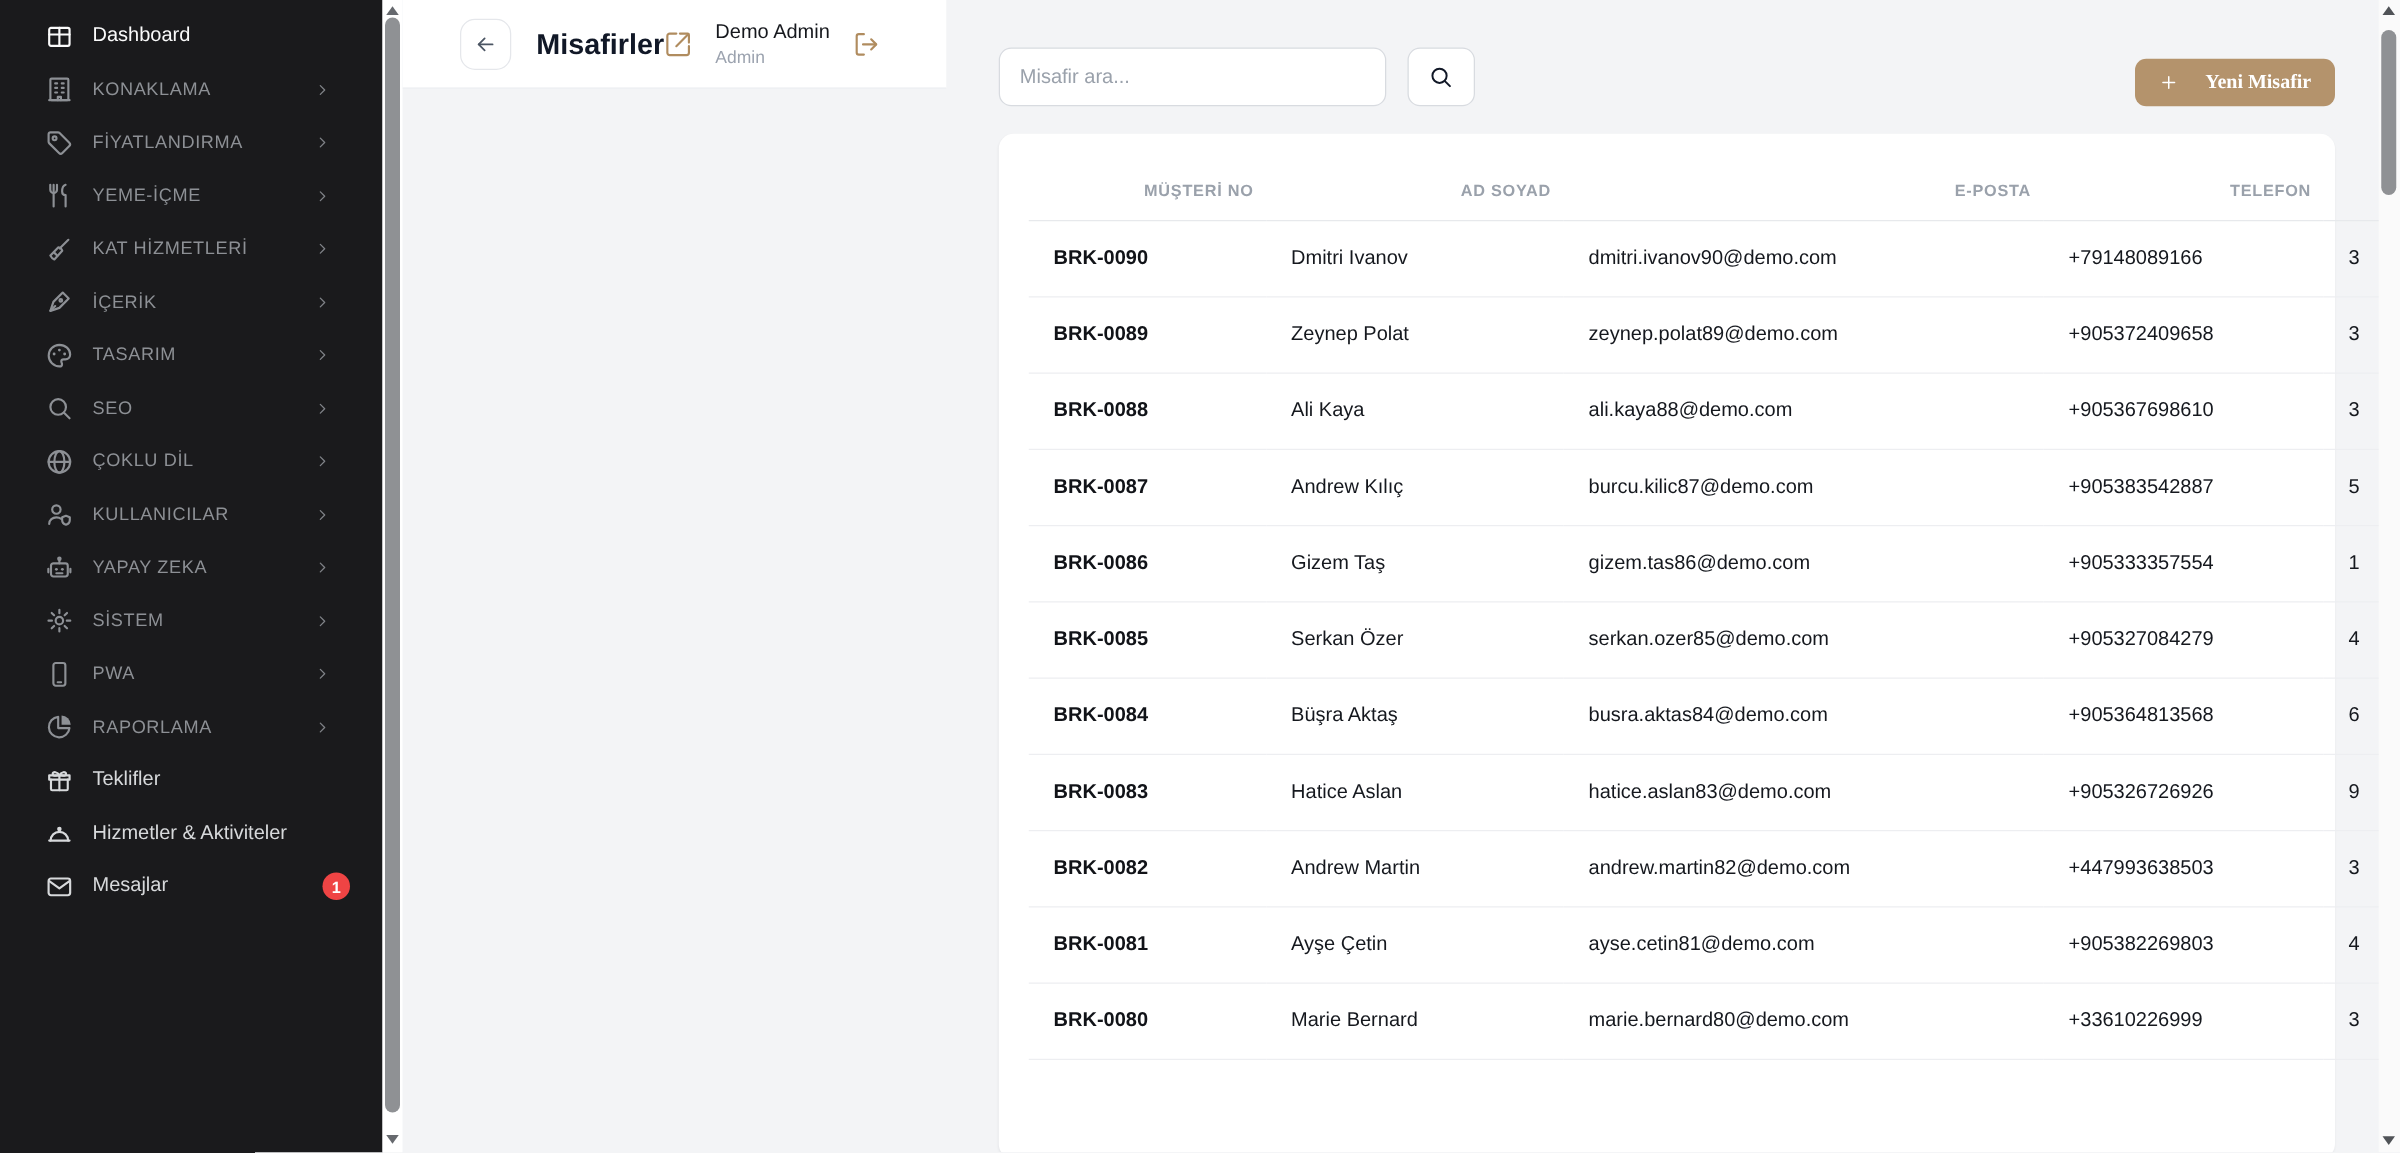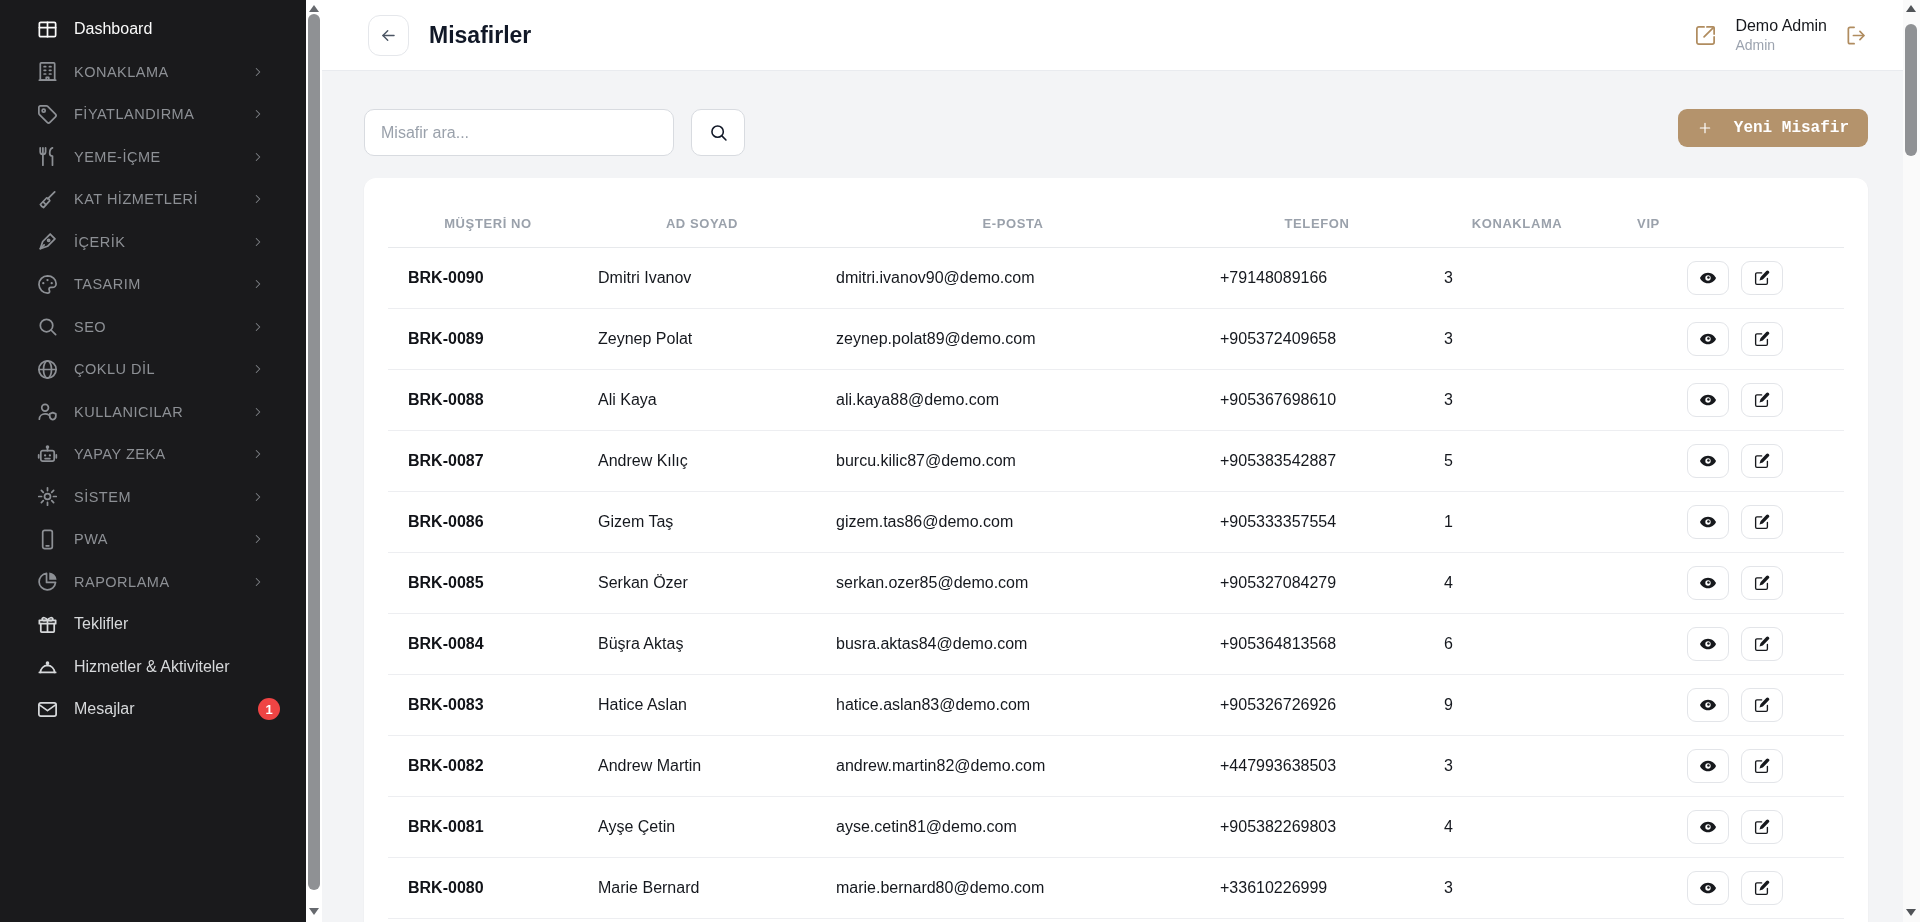--- a/index.html
+++ b/index.html
@@ -29,53 +29,53 @@
   
   .side-scroll{width:16px;flex:none;background:#ffffff;position:relative}
   .side-scroll .thumb{position:absolute;left:2px;right:2px;top:14px;bottom:32px;
                       background:#8f9194;border-radius:7px}
   .tri{position:absolute;left:3px;width:0;height:0;border-left:5px solid transparent;
        border-right:5px solid transparent}
   .tri.up{top:5px;border-bottom:7px solid #66696e}
   .tri.down{bottom:7px;border-top:7px solid #66696e}
 
   
-  .main{flex:1;display:flex;flex-direction:column;position:relative;overflow:hidden}
+  .main{flex:1;display:flex;position:relative;overflow:hidden}
   .topbar{height:70px;flex:none;background:#fff;border-bottom:1px solid #e9ebef;
           display:flex;align-items:center;padding:0 52px 0 46px}
   .back-btn{width:41px;height:41px;border:1px solid #e5e7eb;border-radius:12px;background:#fff;
             display:flex;align-items:center;justify-content:center;color:#4b5563;cursor:pointer;padding:0}
   .back-btn svg{width:19px;height:19px}
   .page-title{font-size:23px;font-weight:bold;color:#111827;margin:0 0 0 20px}
   .spacer{flex:1}
   .gold-ic{width:23px;height:23px;color:#b08c5f;cursor:pointer;flex:none}
   .user{margin:0 18px;cursor:default}
   .user-name{font-size:16px;font-weight:normal;color:#16181d;line-height:1.15}
   .user-role{font-size:14px;color:#9ca3af;margin-top:1px}
 
   .content{flex:1;padding:38px 52px 0 42px;overflow:hidden}
-  .toolbar{display:flex;align-items:flex-start}
+  .toolbar{display:flex;align-items:flex-end}
   .search-input{width:310px;height:47px;box-sizing:border-box;padding:0 16px;border:1px solid #d8dbe0;
                 border-radius:10px;font-size:16px;color:#111;background:#fff;outline:none;
                 font-family:inherit}
   .search-input::placeholder{color:#9aa1ab}
   .search-btn{width:54px;height:47px;margin-left:17px;border:1px solid #d8dbe0;border-radius:10px;
               background:#fff;display:flex;align-items:center;justify-content:center;color:#111827;
               cursor:pointer;padding:0}
   .search-btn svg{width:21px;height:21px}
   .new-btn{margin-left:auto;height:38px;padding:0 19px;border:none;border-radius:9px;background:#b4936c;
            color:#fff;font-size:16px;font-weight:600;display:flex;align-items:center;gap:21px;
-           cursor:pointer;font-family:Liberation Mono, monospace}
+           cursor:pointer;font-family:Liberation Serif, serif}
   .new-btn svg{width:16px;height:16px}
 
   .card{margin-top:22px;background:#fff;border-radius:12px;box-shadow:0 1px 2px rgba(16,24,40,.06);
         padding:8px 24px 0;height:820px;box-sizing:border-box}
   table{width:100%;border-collapse:collapse;table-layout:fixed}
   thead th{font-size:13px;font-weight:bold;color:#9aa1ab;text-transform:uppercase;letter-spacing:.6px;
-           text-align:center;padding:30px 10px 16px 20px;border-bottom:1px solid #e7e9ec;white-space:nowrap}
+           text-align:right;padding:30px 10px 16px 20px;border-bottom:1px solid #e7e9ec;white-space:nowrap}
   tbody td{font-size:16px;color:#15181e;padding:0 10px 0 20px;height:60px;
            border-bottom:1px solid #edeef1;white-space:nowrap;overflow:hidden}
   td.c-no{font-weight:bold;color:#111318}
   td.c-act{padding:0}
   .act-btn{width:42px;height:34px;border:1px solid #e3e5e9;border-radius:9px;background:#fff;
            display:inline-flex;align-items:center;justify-content:center;color:#17191d;
            cursor:pointer;margin-right:12px;padding:0;vertical-align:middle}
   .act-btn svg{width:18px;height:18px}
 
   

